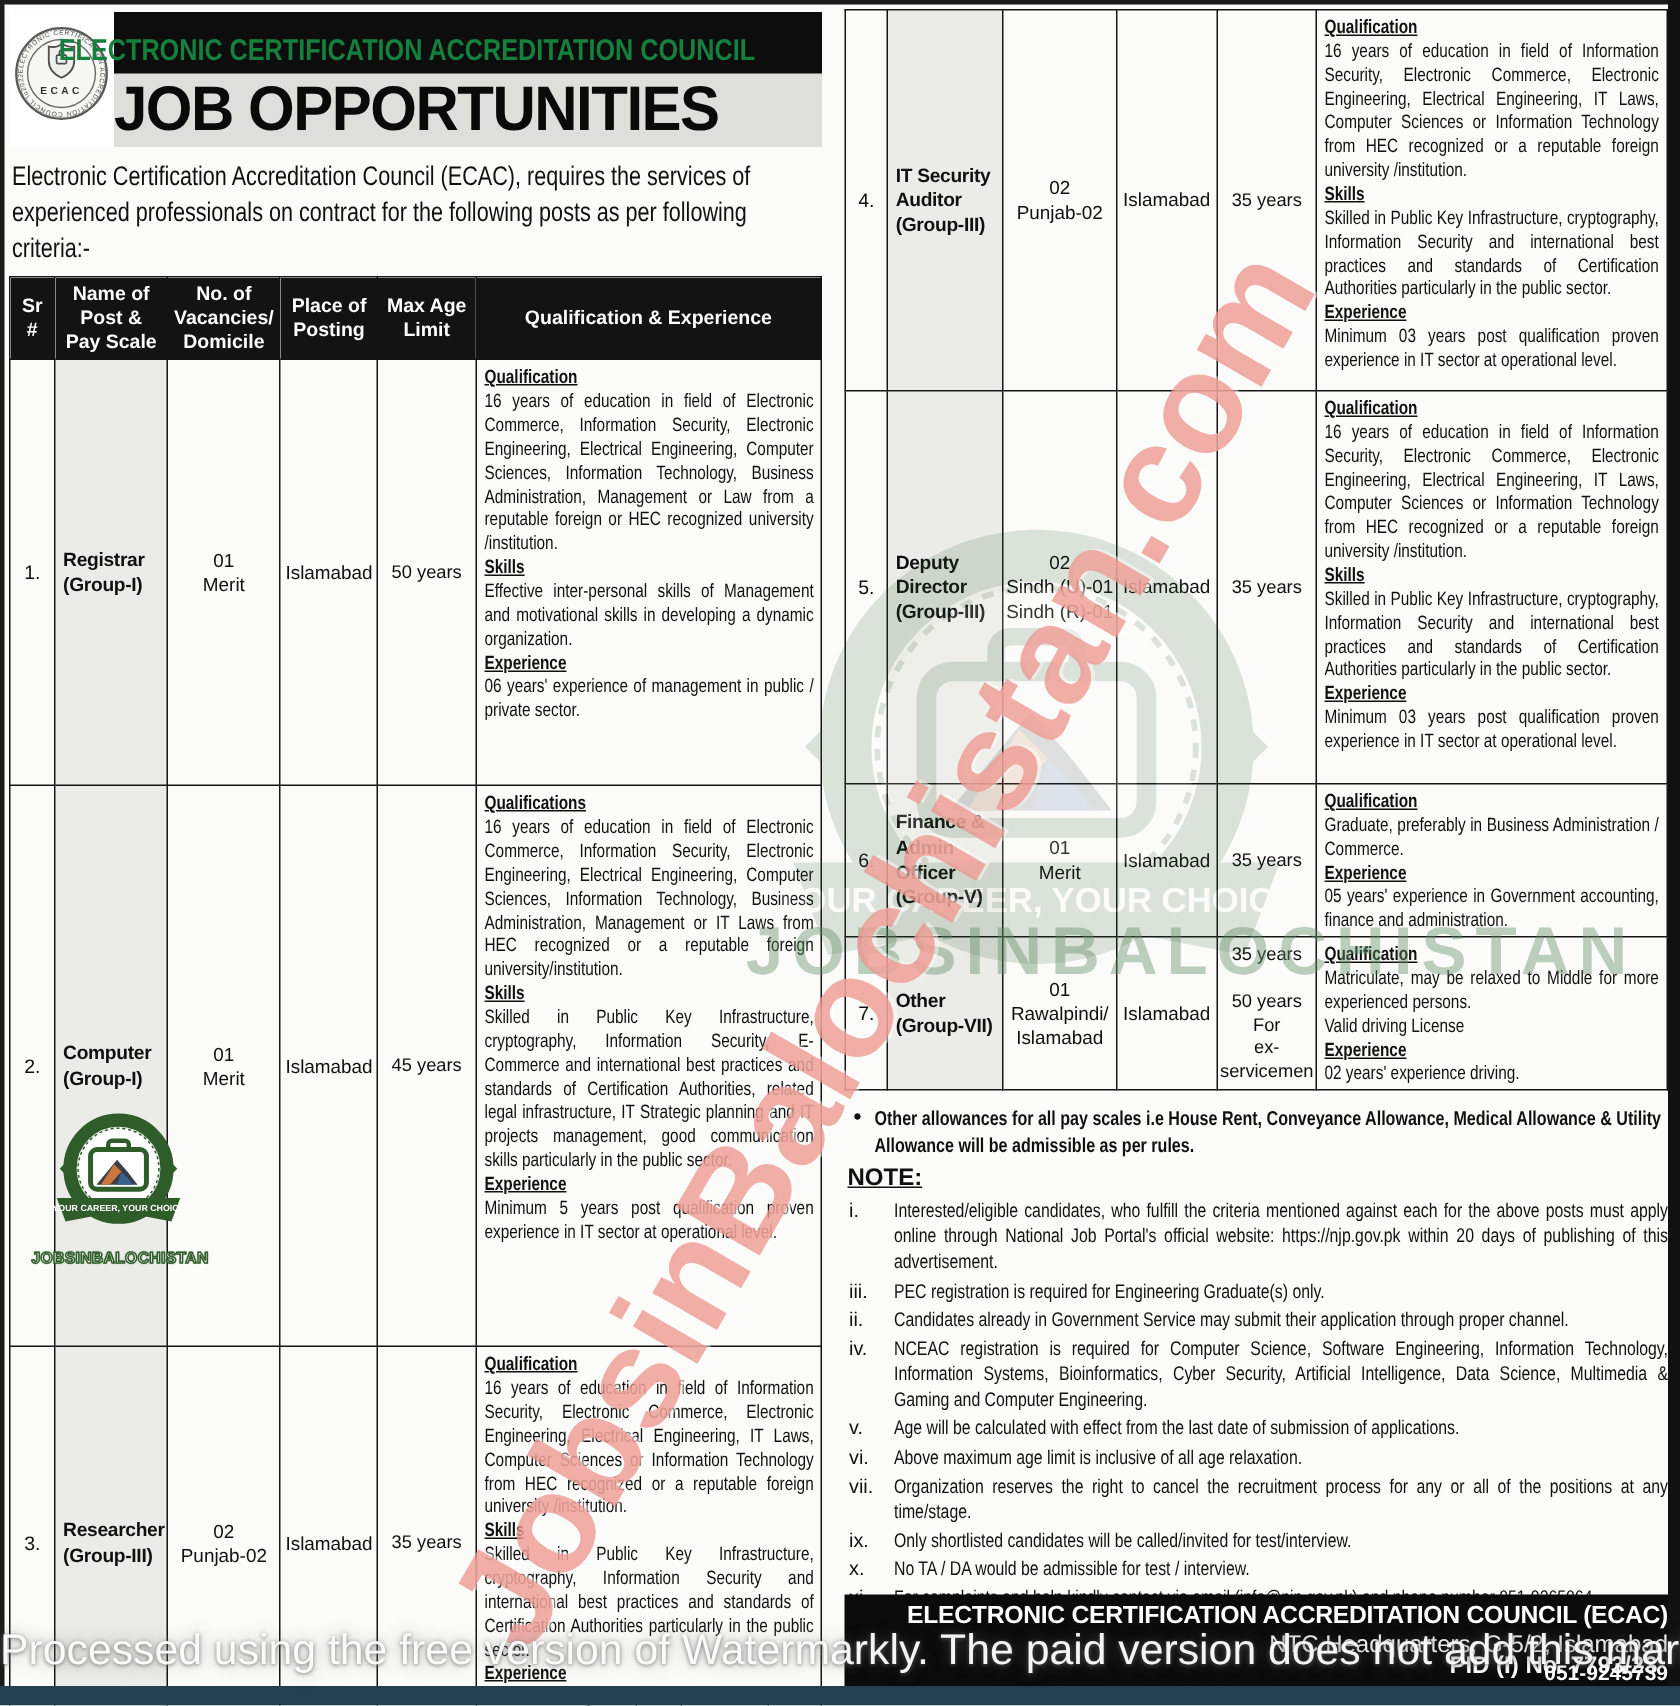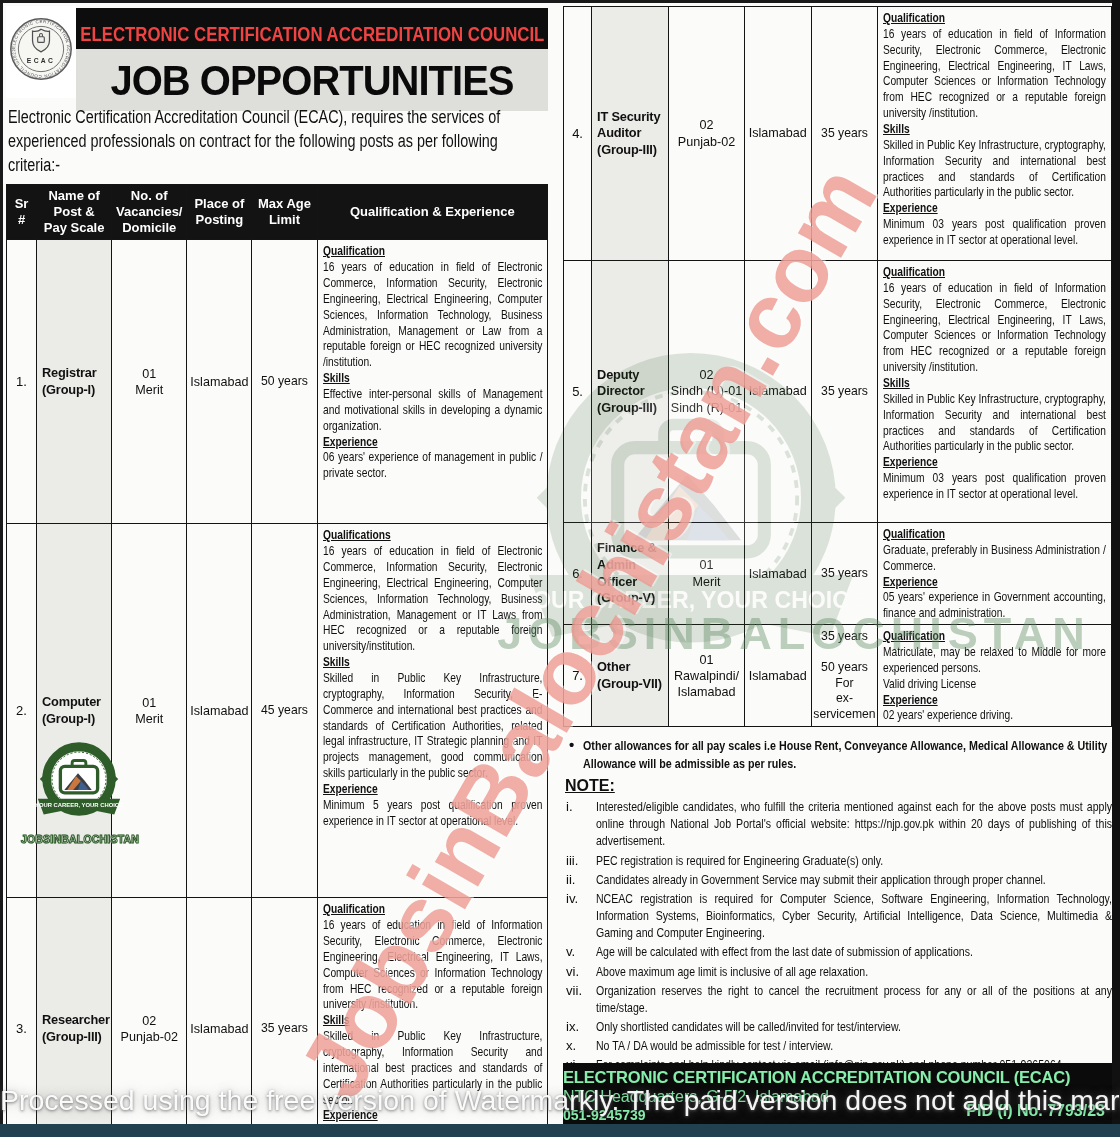--- a/index.html
+++ b/index.html
@@ -11,25 +11,25 @@
   .edge-left{position:absolute;left:0;top:0;width:3px;height:1124px;background:#1a1a1a;}
   .edge-right{position:absolute;right:0;top:0;width:8px;height:1124px;background:#111;}
   .bottom-strip{position:absolute;left:0;bottom:0;width:1120px;height:13px;background:#214050;}
 
   .col-left{position:absolute;left:6px;top:6px;width:542px;}
   .col-right{position:absolute;left:563px;top:6px;width:549px;height:1119px;}
 
   
   .header{position:relative;height:92px;}
   .logo-box{position:absolute;left:0;top:0;width:70px;height:92px;background:#fff;}
-  .org-bar{position:absolute;left:70px;top:2px;right:0;height:52px;background:#0d0d0d;color:#ef4444;
-    display:flex;align-items:center;justify-content:center;}
+  .org-bar{position:absolute;left:70px;top:2px;right:0;height:52px;background:#0d0d0d;color:#15803d;
+    display:flex;align-items:center;justify-content:flex-end;}
   .org-bar span{font-size:20px;font-weight:700;white-space:nowrap;display:inline-block;transform:scaleX(0.84);}
-  .title-bar{position:absolute;left:70px;top:43px;right:0;height:62px;background:#dededb;color:#0a0a0a;
-    display:flex;align-items:center;justify-content:center;}
+  .title-bar{position:absolute;left:70px;top:43px;right:0;height:49px;background:#dededb;color:#0a0a0a;
+    display:flex;align-items:center;}
   .title-bar span{font-size:40px;font-weight:800;letter-spacing:-1px;white-space:nowrap;display:inline-block;transform:scaleY(1.05);}
 
   .intro{margin:8px 0 7px 2px;font-size:18px;line-height:1.32;overflow:visible;}
   .condense{width:125%;transform:scaleX(0.8);transform-origin:0 0;}
 
   
   table.jobs{border-collapse:collapse;table-layout:fixed;width:100%;}
   .jobs th,.jobs td{border:1.7px solid #141414;overflow:hidden;}
   .jobs thead th{background:#131313;color:#fff;font-size:13px;font-weight:700;height:52px;
     text-align:center;vertical-align:middle;white-space:pre-line;line-height:1.25;}
@@ -55,22 +55,22 @@
   .allowance .dot{font-size:15px;line-height:1.1;padding-left:4px;}
   .note-head{font-weight:700;font-size:16px;text-decoration:underline;margin:2px 0 3px 2px;}
   ol.notes{list-style:none;margin:0;padding:0;font-size:13.2px;}
   ol.notes li{display:flex;margin-bottom:2px;line-height:1.3;}
   ol.notes .n{flex:none;width:30px;padding-left:3px;}
   ol.notes .t{flex:1;}
   ol.notes .t .condense{text-align:justify;}
   .note-link{text-decoration:underline;}
 
   
-  .footer{position:absolute;left:0;top:1057px;width:100%;height:62px;background:#0b0b0b;color:#86efac;
-    text-align:left;box-sizing:border-box;padding-top:5px;}
+  .footer{position:absolute;left:0;top:1057px;width:100%;height:62px;background:#0b0b0b;color:#ffffff;
+    text-align:right;box-sizing:border-box;padding-top:5px;}
   .f1{font-weight:700;font-size:16.5px;letter-spacing:-0.2px;}
   .f2{font-size:16px;margin-top:1px;opacity:0.95;}
   .f3{font-weight:700;font-size:14px;margin-top:1px;}
   .pid{position:absolute;right:7px;bottom:5px;font-size:16px;font-weight:700;}
 
   
   .wm{pointer-events:none;}
   .wm-diagonal{position:absolute;left:588px;top:632px;transform:translate(-50%,-50%) rotate(-60deg);
     font-size:94px;font-weight:700;white-space:nowrap;color:rgba(236,151,142,0.78);
     text-shadow:2px 2px 0 rgba(255,255,255,0.45);z-index:30;}

